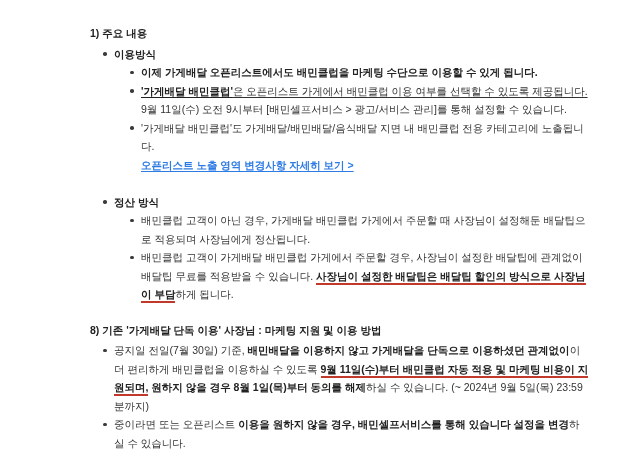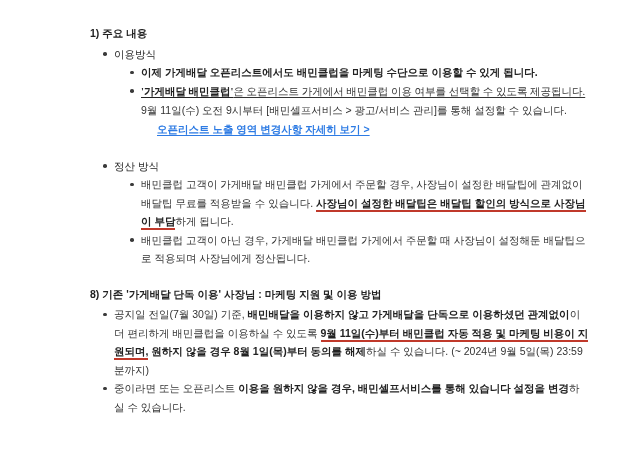--- a/index.html
+++ b/index.html
@@ -20,51 +20,52 @@
   .doc{padding:24px 30px 0 90px;width:619px;}
   .h{font-weight:700;color:var(--bold);margin:0 0 2px 0;}
   section + section{margin-top:17px;}
   ul{list-style:none;margin:0;padding:0;}
   .lv1 > li{position:relative;padding-left:24px;}
   .lv1 > li::before{
     content:"";position:absolute;left:13px;top:7.5px;
     width:3.5px;height:3.5px;border-radius:50%;background:#3a3a3a;
   }
   .group + .group{margin-top:18.5px;}
-  .group-title{font-weight:400;color:var(--bold);}
+  .group-title{font-weight:700;color:var(--bold);}
   .lv2 > li{position:relative;padding-left:27px;}
   .lv2 > li::before{
     content:"";position:absolute;left:16px;top:7.5px;
     width:3.5px;height:3.5px;border-radius:50%;background:#3a3a3a;
   }
   .seg{white-space:pre-wrap;}
   .b{font-weight:700;color:var(--bold);text-align:right;}
-  .u{text-decoration:underline;text-underline-offset:2px;font-family:Liberation Serif, serif;}
+  .u{text-decoration:underline;text-underline-offset:2px;}
   .r{font-weight:700;color:var(--bold);border-bottom:2px solid var(--red);padding-bottom:1px;}
   a.detail-link{
-    display:inline-block;margin-left:43px;margin-top:0;
+    display:inline-block;margin-left:27px;margin-top:0;
     color:var(--link);font-weight:700;text-decoration:underline;
     text-underline-offset:2px;cursor:pointer;text-align:center;
   }
 </style>
 </head>
 <body>
 
 <div class="doc">
 
   <section>
     <div class="h">1) 주요 내용</div>
     <ul class="lv1">
         <li class="group"><span class="group-title">이용방식</span><ul class="lv2">
             <li><span class="seg b">이제 가게배달 오픈리스트에서도 배민클럽을 마케팅 수단으로 이용할 수 있게 됩니다.</span></li>
             <li><span class="seg b u">'가게배달 배민클럽'</span><span class="seg u">은 오픈리스트 가게에서 배민클럽 이용 여부를 선택할 수 있도록 제공됩니다.</span><span class="seg"> 9월 11일(수) 오전 9시부터 [배민셀프서비스 &gt; 광고/서비스 관리]를 통해 설정할 수 있습니다.</span></li>
+            <li><span class="seg">'가게배달 배민클럽'도 가게배달/배민배달/음식배달 지면 내 배민클럽 전용 카테고리에 노출됩니다.</span></li>
           </ul><a class="detail-link" href="#">오픈리스트 노출 영역 변경사항 자세히 보기 &gt;</a></li>
         <li class="group"><span class="group-title">정산 방식</span><ul class="lv2">
+            <li><span class="seg">배민클럽 고객이 아닌 경우, 가게배달 배민클럽 가게에서 주문할 때 사장님이 설정해둔 배달팁으로 적용되며 사장님에게 정산됩니다.</span></li>
             <li><span class="seg">배민클럽 고객이 가게배달 배민클럽 가게에서 주문할 경우, 사장님이 설정한 배달팁에 관계없이 배달팁 무료를 적용받을 수 있습니다. </span><span class="seg r">사장님이 설정한 배달팁은 배달팁 할인의 방식으로 사장님이 부담</span><span class="seg">하게 됩니다.</span></li>
-            <li><span class="seg">배민클럽 고객이 아닌 경우, 가게배달 배민클럽 가게에서 주문할 때 사장님이 설정해둔 배달팁으로 적용되며 사장님에게 정산됩니다.</span></li>
           </ul></li>
       </ul>
   </section>
 
   <section>
     <div class="h">8) 기존 '가게배달 단독 이용' 사장님 : 마케팅 지원 및 이용 방법</div>
     <ul class="lv1">
         <li><span class="seg">공지일 전일(7월 30일) 기준, </span><span class="seg b">배민배달을 이용하지 않고 가게배달을 단독으로 이용하셨던 관계없이</span><span class="seg">이 더 편리하게 배민클럽을 이용하실 수 있도록 </span><span class="seg r">9월 11일(수)부터 배민클럽 자동 적용 및 마케팅 비용이 지원되며,</span><span class="seg"> </span><span class="seg b">원하지 않을 경우 8월 1일(목)부터 동의를 해제</span><span class="seg">하실 수 있습니다. (~ 2024년 9월 5일(목) 23:59분까지)</span></li>
         <li><span class="seg">중이라면 또는 오픈리스트 </span><span class="seg b">이용을 원하지 않을 경우, 배민셀프서비스를 통해 있습니다 설정을 변경</span><span class="seg">하실 수 있습니다.</span></li>
       </ul>

